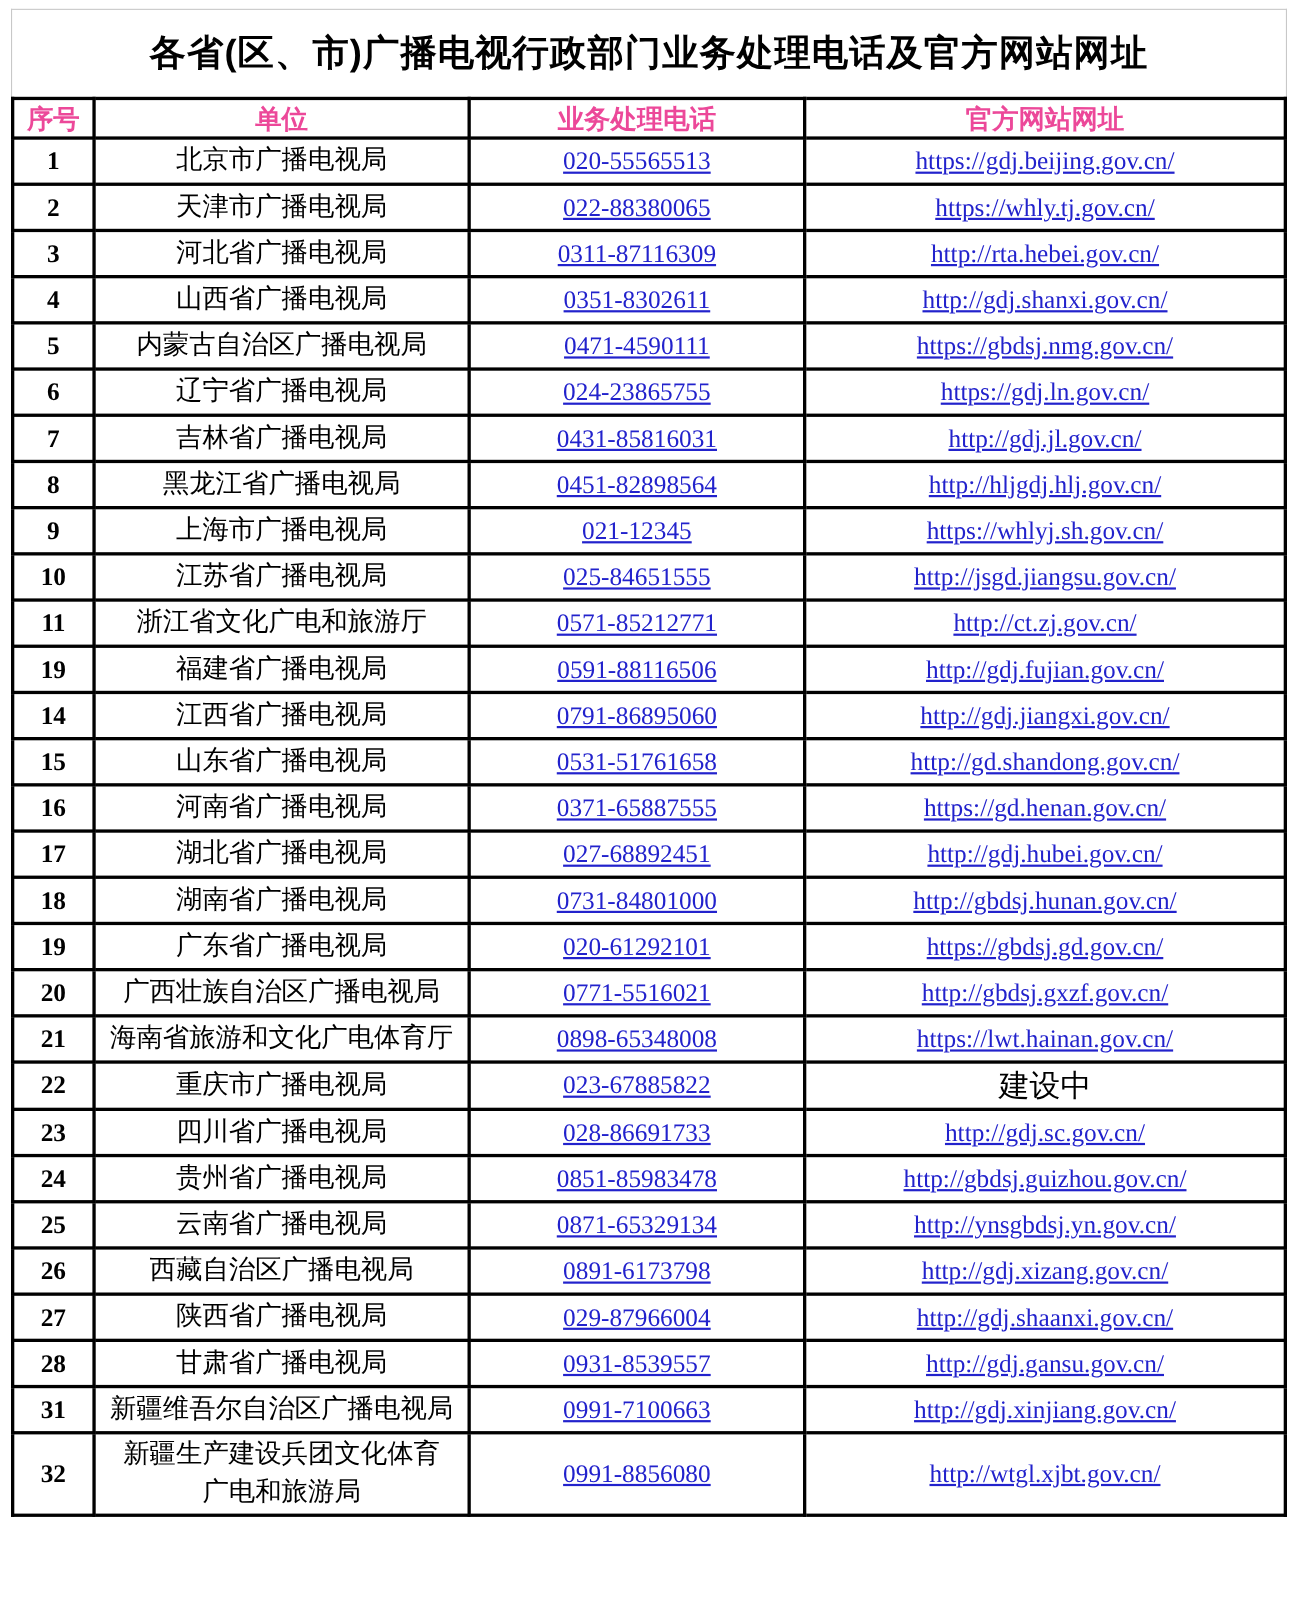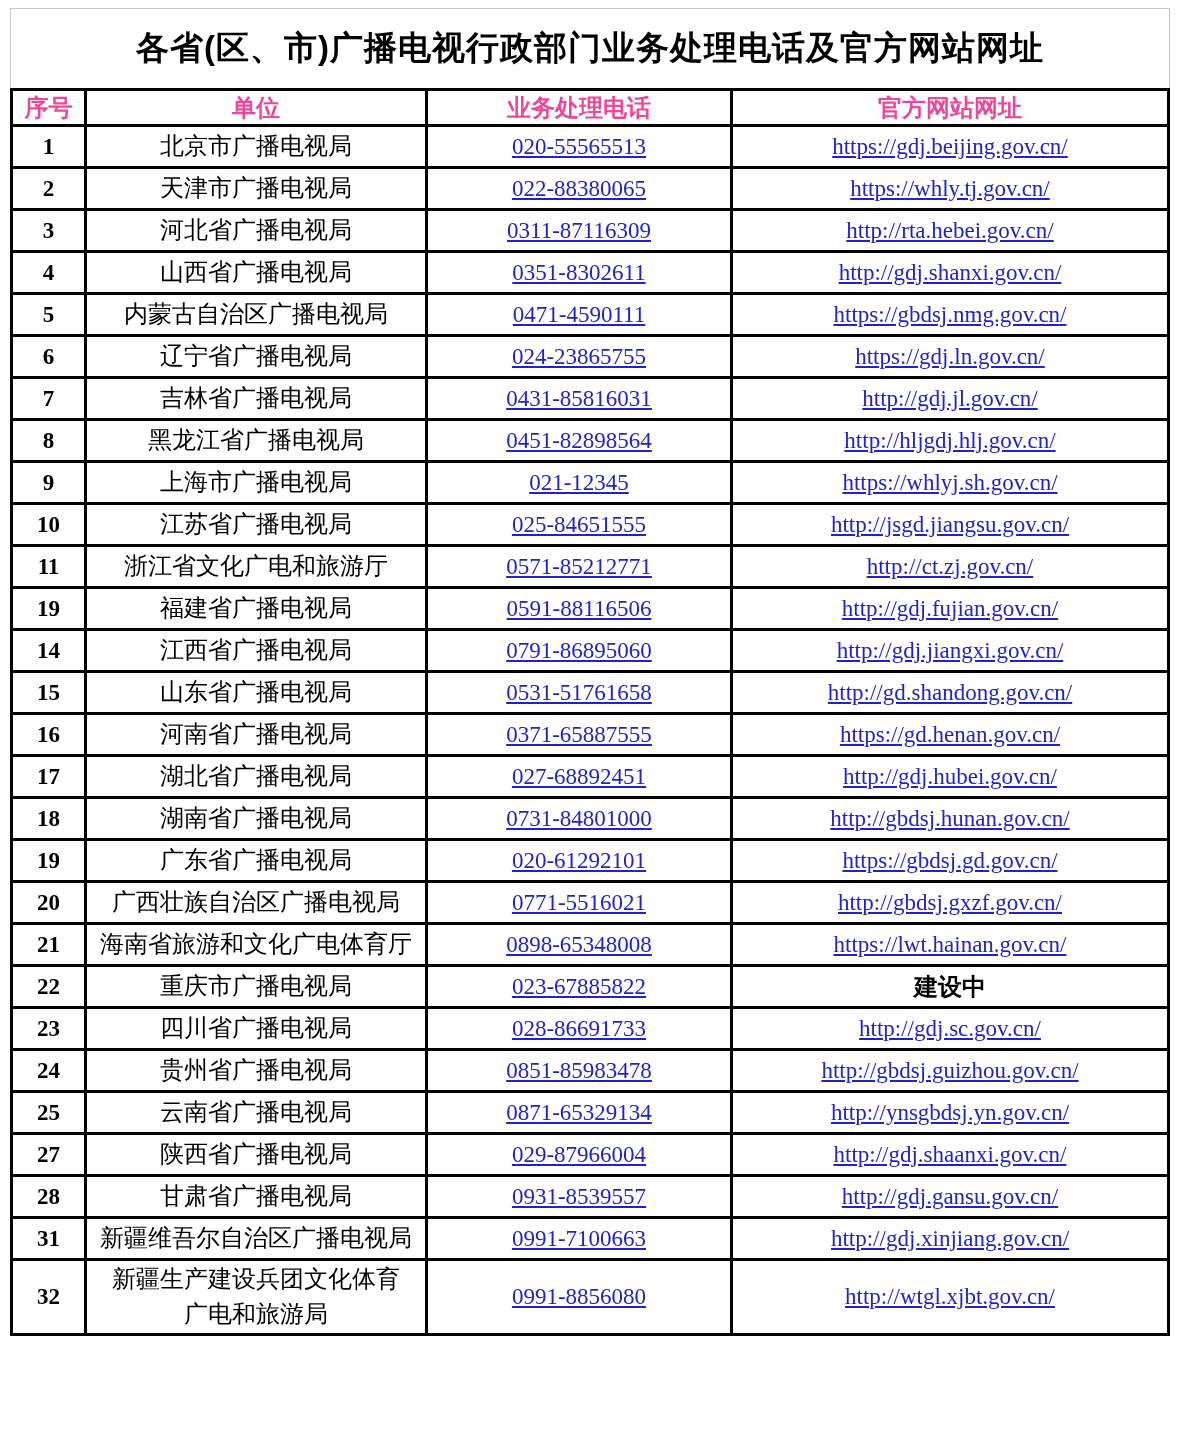--- a/index.html
+++ b/index.html
@@ -73,24 +73,23 @@
   }
   .link {
     font-family: "Liberation Serif", "DejaVu Serif", serif;
     font-size: 23px;
     color: #2222cc;
     text-decoration: underline;
     cursor: pointer;
     white-space: nowrap;
   }
   .plain-status {
-    font-size: 24px;
+    font-size: 28px;
     color: #000000;
     font-family: "Liberation Sans", "DejaVu Sans", sans-serif;
-    font-weight: bold;
   }
 </style>
 </head>
 <body>
 
 <div class="page">
 
   <div class="title-box">
     <h1>各省(区、市)广播电视行政部门业务处理电话及官方网站网址</h1>
   </div>
@@ -273,20 +272,26 @@
     <td><a class="link">http://gbdsj.guizhou.gov.cn/</a></td>
   </tr>
 
   <tr>
     <td class="c-num">25</td>
     <td class="c-unit">云南省广播电视局</td>
     <td><a class="link">0871-65329134</a></td>
     <td><a class="link">http://ynsgbdsj.yn.gov.cn/</a></td>
   </tr>
 
+  <tr>
+    <td class="c-num">26</td>
+    <td class="c-unit">西藏自治区广播电视局</td>
+    <td><a class="link">0891-6173798</a></td>
+    <td><a class="link">http://gdj.xizang.gov.cn/</a></td>
+  </tr>
 
   <tr>
     <td class="c-num">27</td>
     <td class="c-unit">陕西省广播电视局</td>
     <td><a class="link">029-87966004</a></td>
     <td><a class="link">http://gdj.shaanxi.gov.cn/</a></td>
   </tr>
 
   <tr>
     <td class="c-num">28</td>

